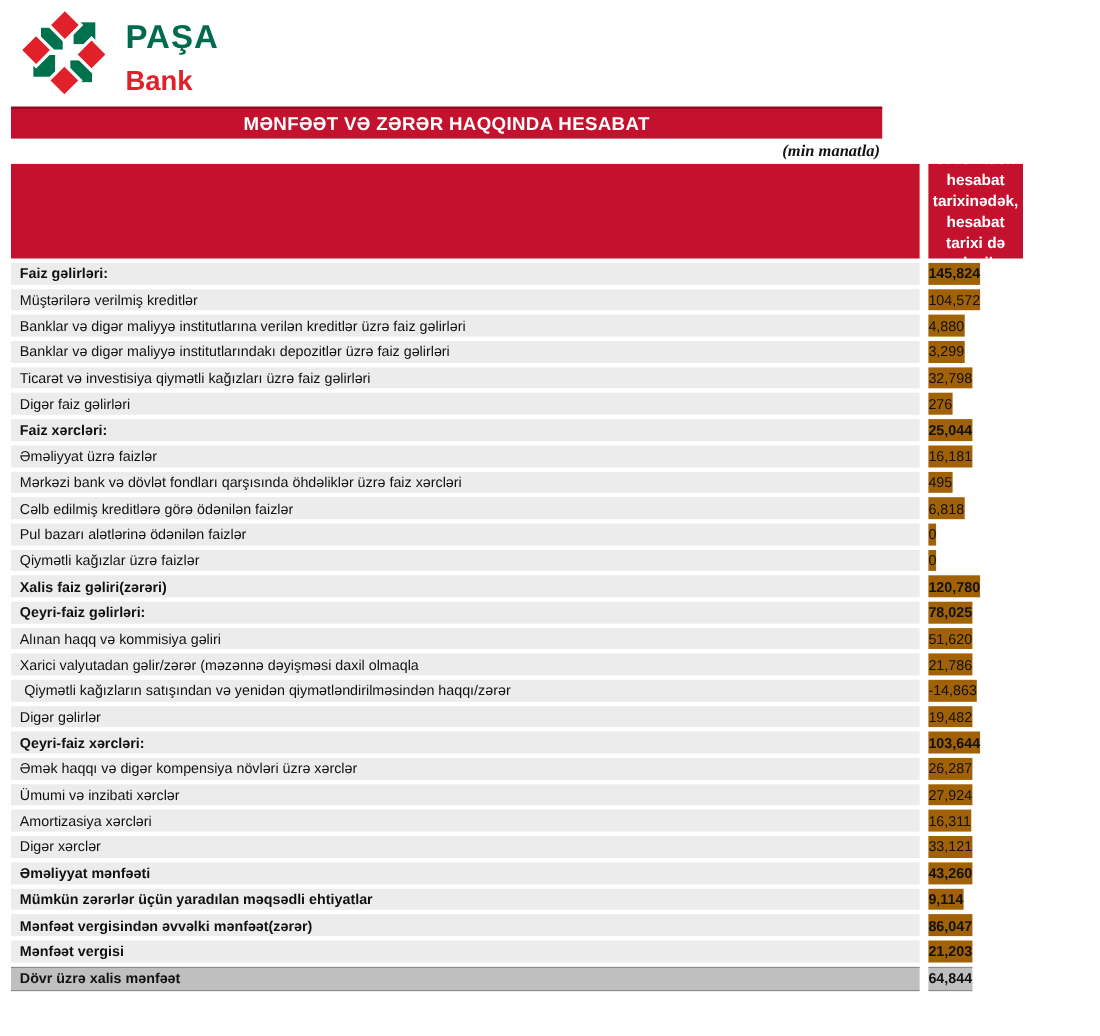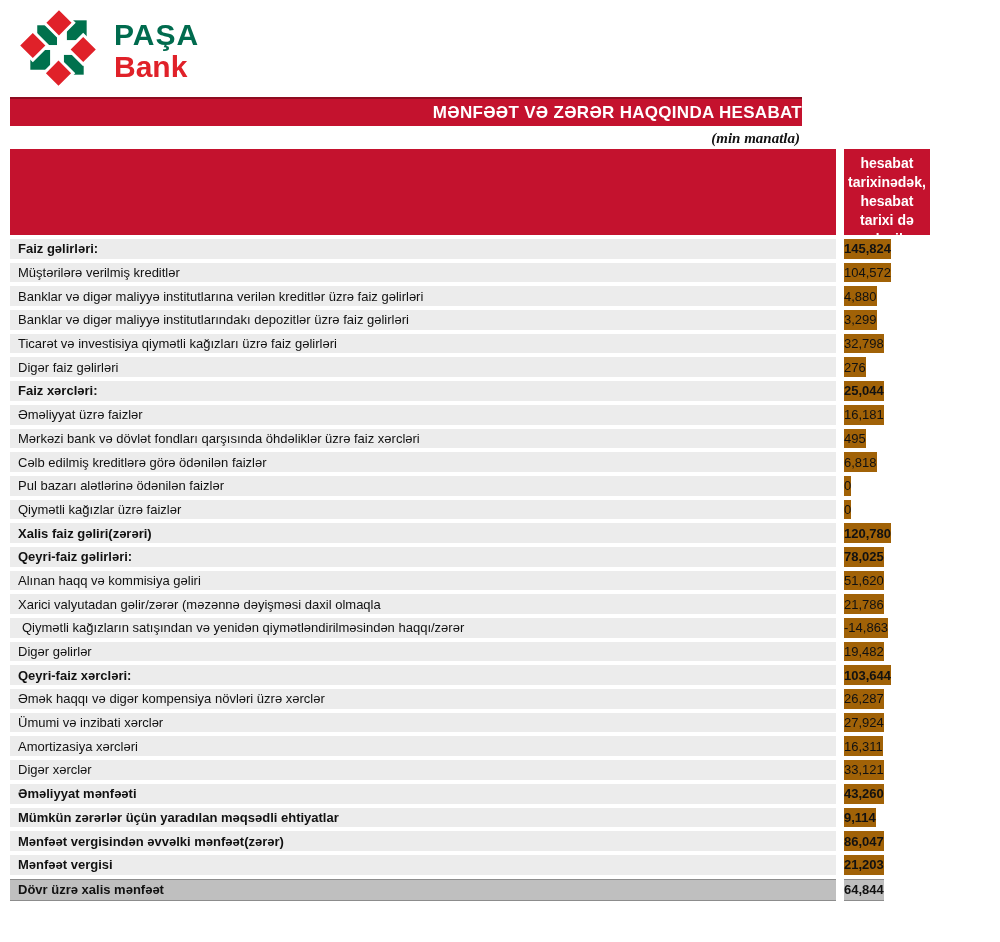--- a/index.html
+++ b/index.html
@@ -17,33 +17,33 @@
     display: flex; align-items: flex-start;
     padding: 6px 0 0 16px; height: 92px;
   }
   .logo-mark { width: 84px; height: 84px; }
   .logo-text { margin-left: 14px; margin-top: 14px; line-height: 1; }
   .logo-text .line1 {
     display: block; font-size: 30px; font-weight: bold;
     color: #006B4E; letter-spacing: 1px;
   }
   .logo-text .line2 {
-    display: block; font-size: 30px; font-weight: bold;
-    color: #E02129; margin-top: 2px;
+    display: block; font-size: 25px; font-weight: bold;
+    color: #E02129; margin-top: 12px;
   }
 
   
   .title-banner {
     margin: 5px 6px 0 10px;
     height: 29px;
     background: #C4122E;
     border-top: 2px solid #8E0B20;
     color: #ffffff;
     font-size: 17px; font-weight: bold;
-    display: flex; align-items: center; justify-content: flex-end;
+    display: flex; align-items: center; justify-content: center;
     letter-spacing: 0.3px;
   }
 
   
   .unit-note {
     margin: 4px 8px 2px 10px;
     text-align: right;
     font-family: "Liberation Serif", serif;
     font-style: italic; font-weight: bold;
     font-size: 15px;

